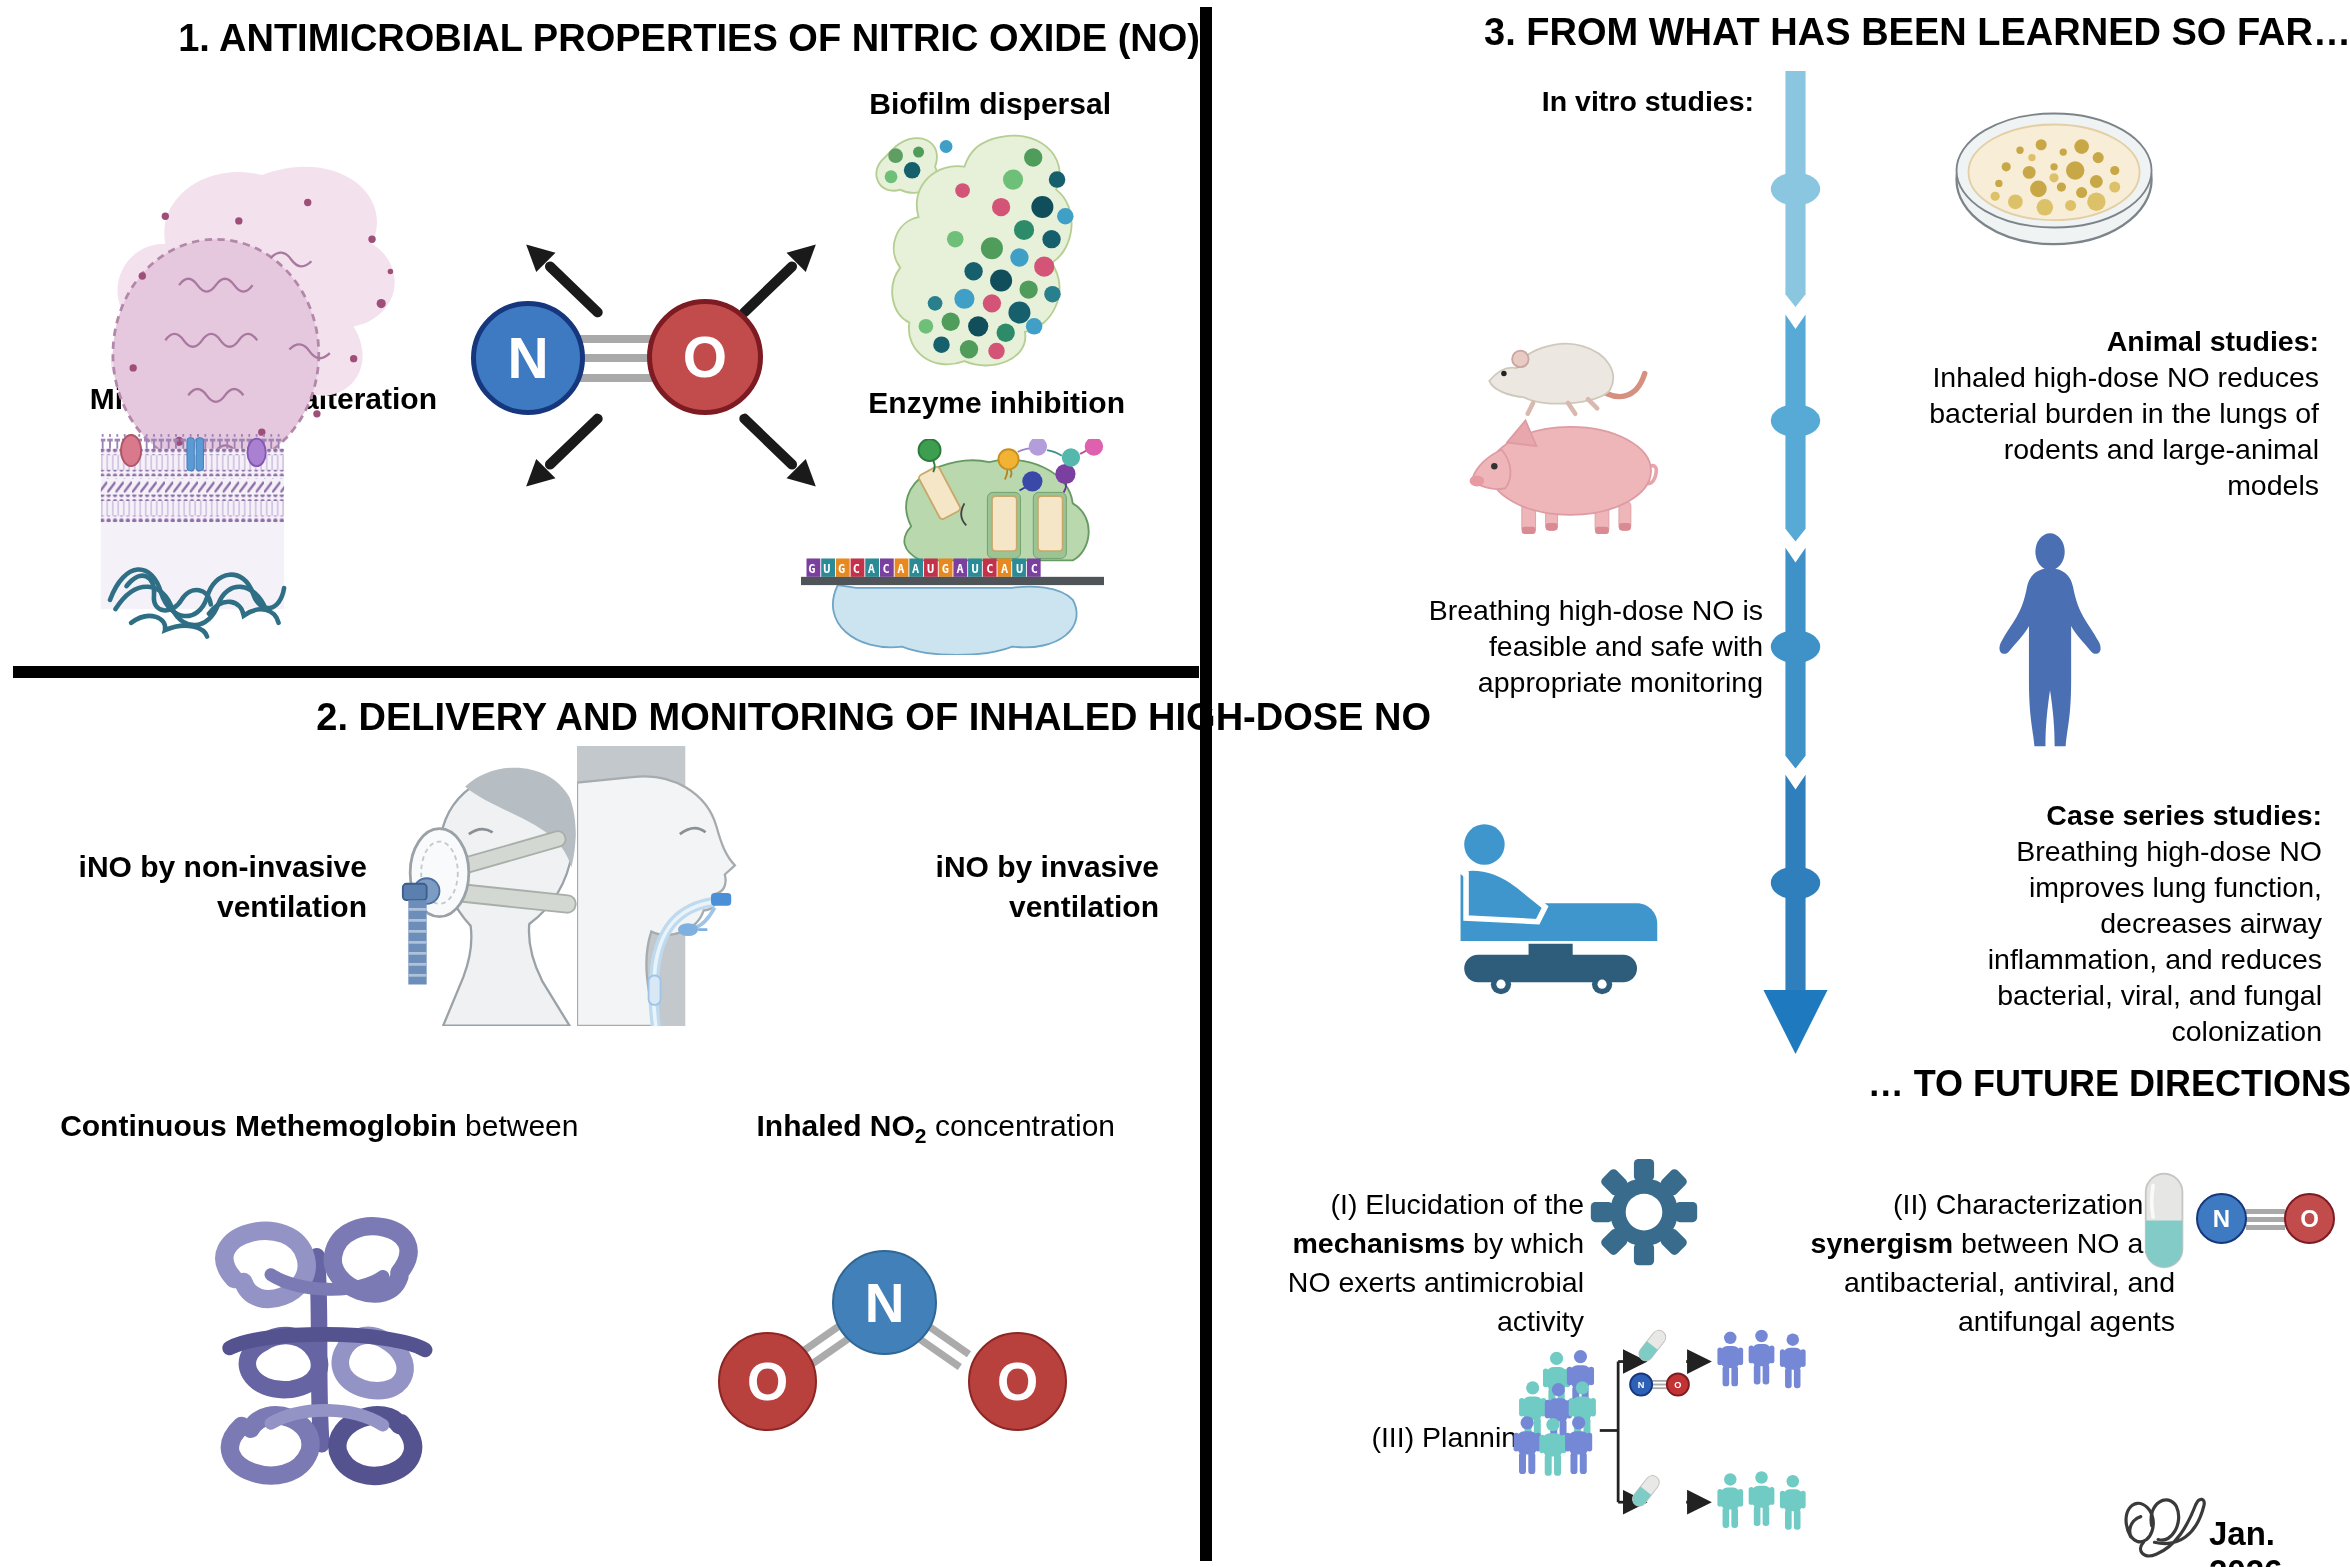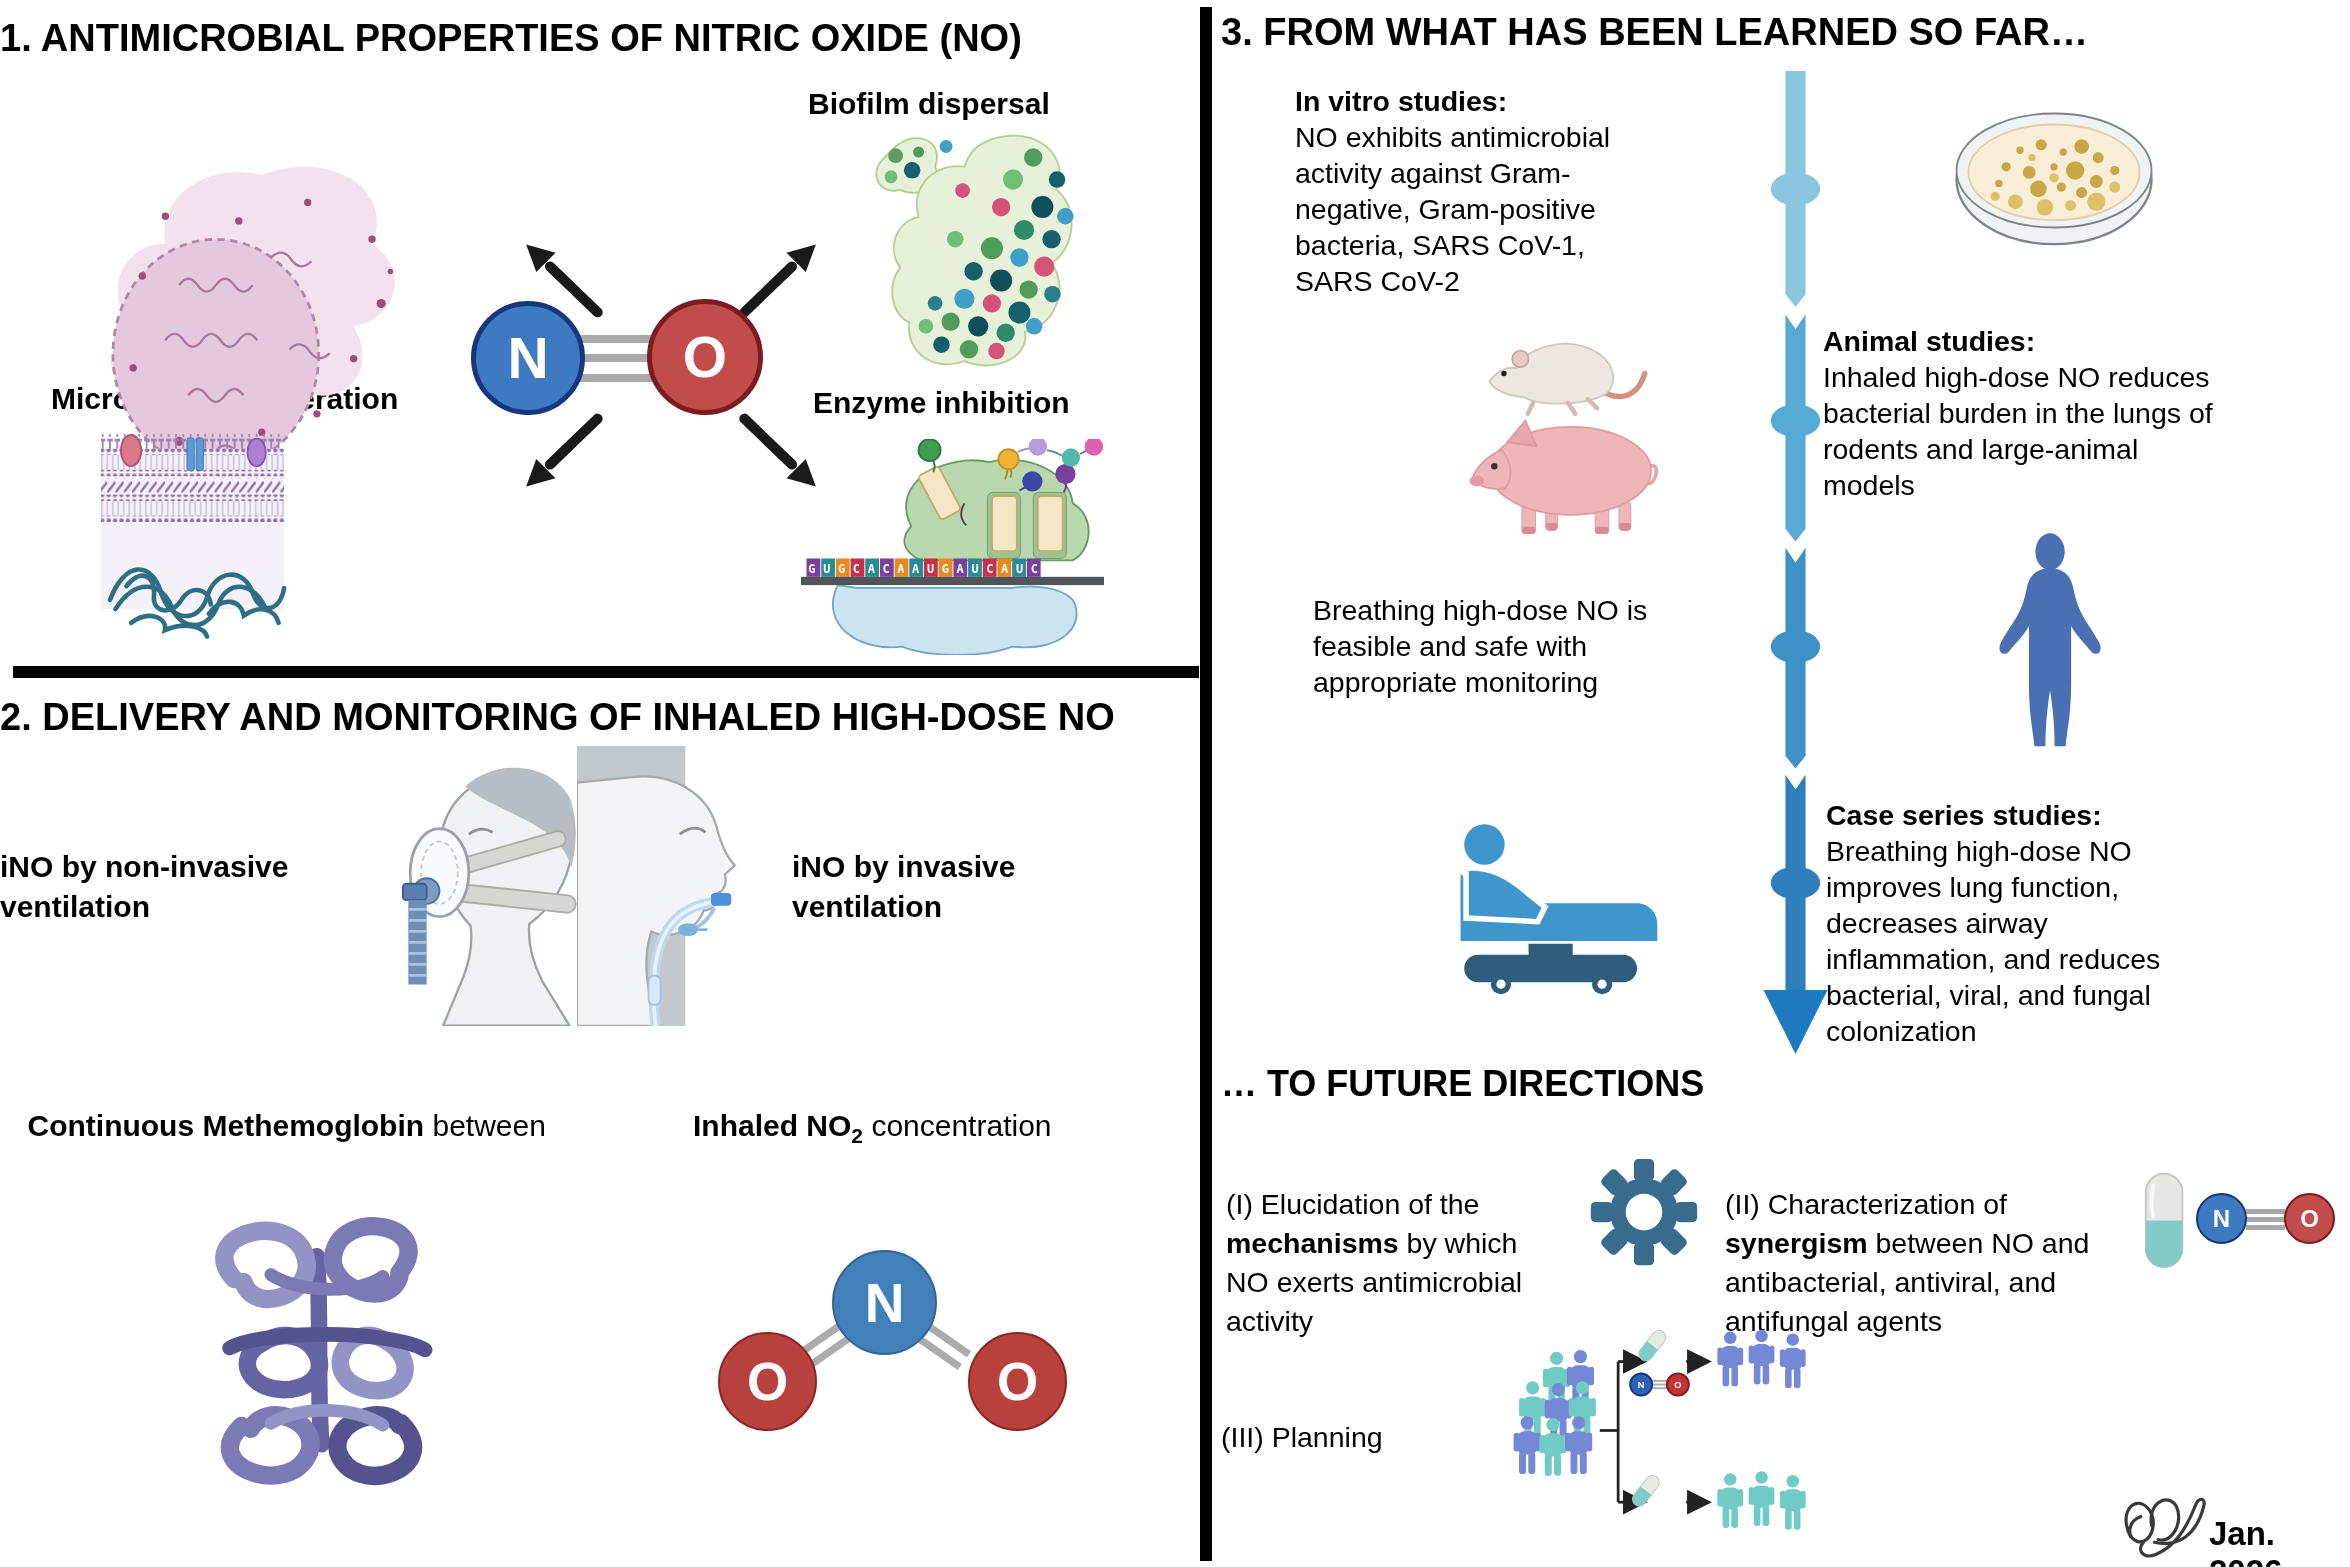--- a/index.html
+++ b/index.html
@@ -1,19 +1,19 @@
 <!DOCTYPE html>
 <html style="font-size:14.7px"><head>
 <meta charset="utf-8">
 <style>
   html,body{margin:0;padding:0;background:#fff}
   #stage{position:relative;width:2351px;height:1568px;background:#fff;overflow:hidden;
          font-family:"Liberation Sans",sans-serif;color:#000}
   .abs{position:absolute}
-  .ctr{text-align:left}
+  .ctr{text-align:right}
   .pre{white-space:pre-line}
   .t1{font-size:38px;font-weight:bold}
   .lab{font-size:30px;font-weight:bold}
   .lab2{font-size:30px}
   .blk{font-size:28.5px;line-height:36px}
   .fut{font-size:28.5px;line-height:39px}
   .bh{font-weight:bold}
   .divider{position:absolute;background:#000}
   .atom{position:absolute;border-radius:50%;display:flex;align-items:center;justify-content:center;
         color:#fff;font-weight:bold;box-sizing:border-box}
@@ -311,25 +311,20 @@
     <ellipse cx="65" cy="390" rx="27" ry="18" fill="#58AAD6"></ellipse>
     <polygon points="54,529 65,545 76,529 76,756 65,770 54,756" fill="#3E92C8"></polygon>
     <ellipse cx="65" cy="637" rx="27" ry="18" fill="#3E92C8"></ellipse>
     <polygon points="54,777 65,793 76,777 76,1012 54,1012" fill="#2E7FBB"></polygon>
     <ellipse cx="65" cy="895" rx="27" ry="18" fill="#2E7FBB"></ellipse>
     <polygon points="30,1012 100,1012 65,1082" fill="#1E79BE"></polygon>
   </svg>
 
   <div class="abs blk ctr" style="left:1295px;top:83px;width:459px">
     <div class="bh">In vitro studies:</div>
-    <div class="pre">NO exhibits antimicrobial
-activity against Gram-
-negative, Gram-positive
-bacteria, SARS CoV-1,
-SARS CoV-2</div>
   </div>
 
   <svg class="abs" style="left:1951px;top:106px" width="207" height="152" viewBox="0 0 225 165">
     <ellipse cx="112" cy="80" rx="106" ry="70" fill="#EFF3F4" stroke="#7C848A" stroke-width="2.5"></ellipse>
     <ellipse cx="112" cy="70" rx="106" ry="62" fill="#EFF3F4" stroke="#7C848A" stroke-width="2"></ellipse>
     <ellipse cx="112" cy="72" rx="93" ry="52" fill="#F8EDD6" stroke="#E2CFA5" stroke-width="2"></ellipse>
     <g fill="#C8A846">
       <circle cx="75" cy="48" r="4"></circle>
         <circle cx="98" cy="42" r="6"></circle>
         <circle cx="122" cy="50" r="4"></circle>

